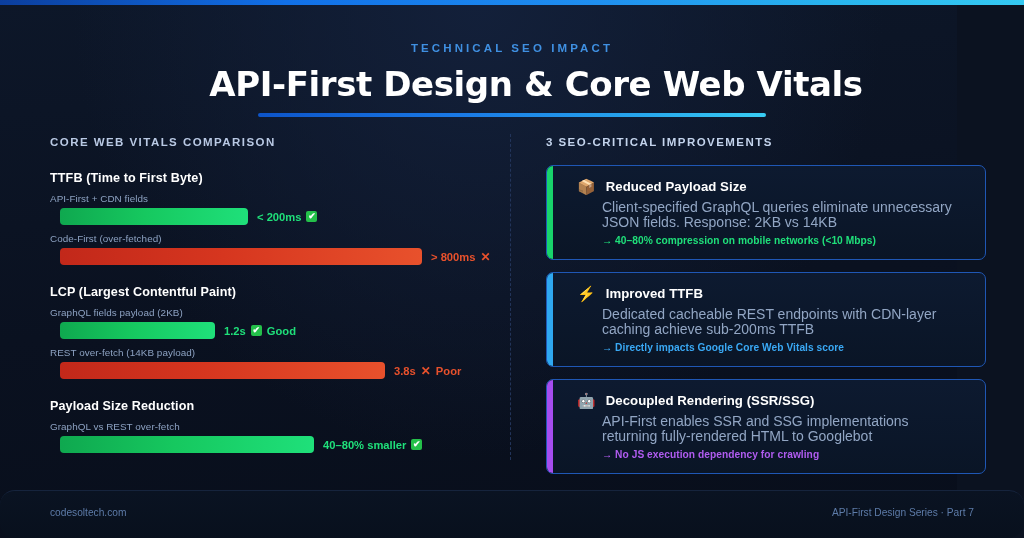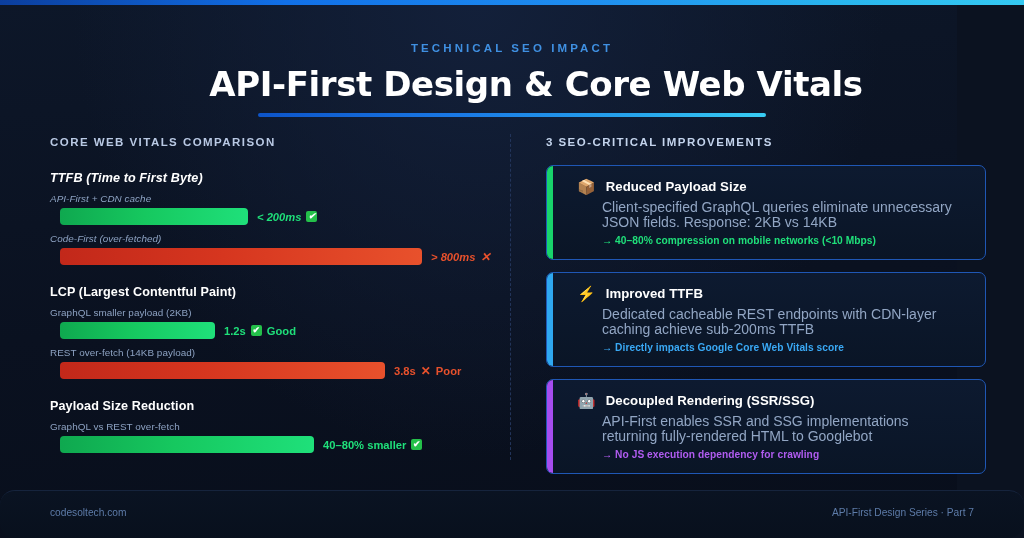--- a/index.html
+++ b/index.html
@@ -50,21 +50,21 @@
   .col-right { position:absolute; left:546px; top:136px; width:440px; }
 
   .section-label {
     font-size:11.5px; font-weight:700; letter-spacing:1.45px;
     color:#b9c9e4; text-transform:uppercase;
   }
   .col-right .section-label { color:#c3d3ec; }
 
   
   .metric { margin-top:20px; }
-  .metric:first-of-type { margin-top:23px;font-style:italic; }
+  .metric:first-of-type { margin-top:23px; }
   .metric-title {
     font-size:12.6px; font-weight:700; color:#ffffff; letter-spacing:0.1px;
   }
   .barline { margin-top:8px; }
   .bar-caption {
     font-size:9.9px; color:#8da2c2; letter-spacing:0.05px;
   }
   .bar-row { display:flex; align-items:center; margin-top:4px;padding-left:10px; }
   .bar {
     height:17px; border-radius:4px;
@@ -142,21 +142,21 @@
   </div>
 
   <div class="divider"></div>
 
   <div class="col-left">
     <div class="section-label">CORE WEB VITALS COMPARISON</div>
     <div id="metrics">
         <div class="metric">
           <div class="metric-title">TTFB (Time to First Byte)</div>
           <div class="barline">
-            <div class="bar-caption">API-First + CDN cache</div>
+            <div class="bar-caption">API-First + CDN fields</div>
             <div class="bar-row">
               <div class="bar green" style="width: 188px;"></div>
               <div class="bar-value good">
                 <span>&lt; 200ms</span>
                 <span class="tick">✔</span>
               </div>
             </div>
           </div>
           <div class="barline">
             <div class="bar-caption">Code-First (over-fetched)</div>
@@ -165,21 +165,21 @@
               <div class="bar-value bad">
                 <span>&gt; 800ms</span>
                 <span class="cross">✕</span>
               </div>
             </div>
           </div>
         </div>
         <div class="metric">
           <div class="metric-title">LCP (Largest Contentful Paint)</div>
           <div class="barline">
-            <div class="bar-caption">GraphQL smaller payload (2KB)</div>
+            <div class="bar-caption">GraphQL fields payload (2KB)</div>
             <div class="bar-row">
               <div class="bar green" style="width: 155px;"></div>
               <div class="bar-value good">
                 <span>1.2s</span>
                 <span class="tick">✔</span>
                 <span class="sub-word">Good</span>
               </div>
             </div>
           </div>
           <div class="barline">

